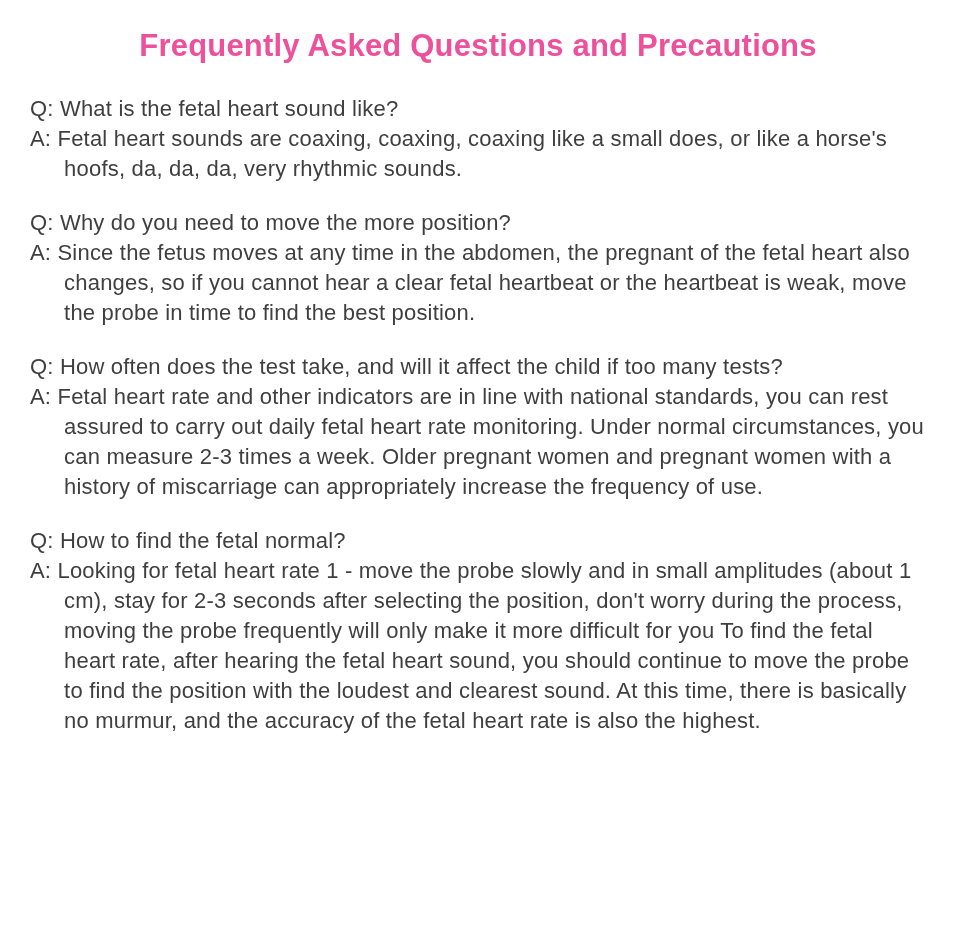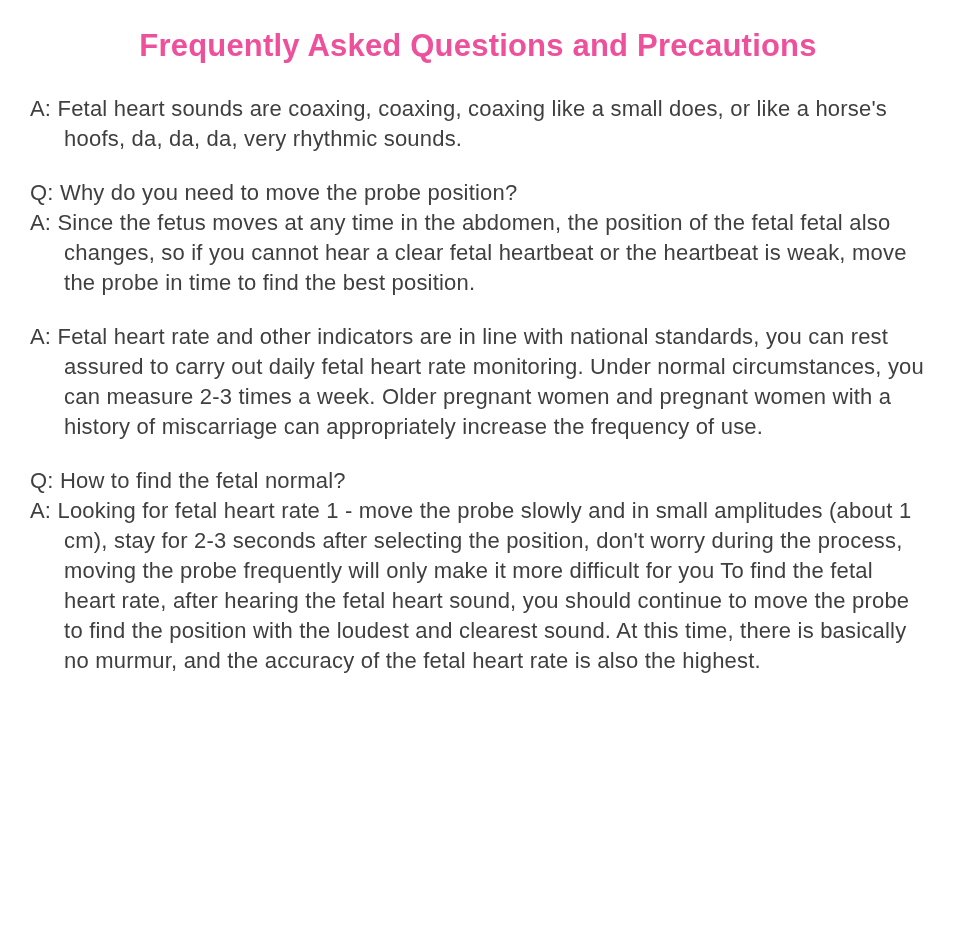--- a/index.html
+++ b/index.html
@@ -42,29 +42,31 @@
   }
 </style>
 </head>
 <body>
 
 <div class="page">
 
   <h1 class="page-title">Frequently Asked Questions and Precautions</h1>
 
   <div class="faq-item">
+    <p class="faq-line">Q: What is the fetal heart sound like?</p>
     <p class="faq-line">A: Fetal heart sounds are coaxing, coaxing, coaxing like a small does, or like a horse's hoofs, da, da, da, very rhythmic sounds.</p>
   </div>
 
   <div class="faq-item">
-    <p class="faq-line">Q: Why do you need to move the probe position?</p>
-    <p class="faq-line">A: Since the fetus moves at any time in the abdomen, the position of the fetal fetal also changes, so if you cannot hear a clear fetal heartbeat or the heartbeat is weak, move the probe in time to find the best position.</p>
+    <p class="faq-line">Q: Why do you need to move the more position?</p>
+    <p class="faq-line">A: Since the fetus moves at any time in the abdomen, the pregnant of the fetal heart also changes, so if you cannot hear a clear fetal heartbeat or the heartbeat is weak, move the probe in time to find the best position.</p>
   </div>
 
   <div class="faq-item">
+    <p class="faq-line">Q: How often does the test take, and will it affect the child if too many tests?</p>
     <p class="faq-line">A: Fetal heart rate and other indicators are in line with national standards, you can rest assured to carry out daily fetal heart rate monitoring. Under normal circumstances, you can measure 2-3 times a week. Older pregnant women and pregnant women with a history of miscarriage can appropriately increase the frequency of use.</p>
   </div>
 
   <div class="faq-item">
     <p class="faq-line">Q: How to find the fetal normal?</p>
     <p class="faq-line">A: Looking for fetal heart rate 1 - move the probe slowly and in small amplitudes (about 1 cm), stay for 2-3 seconds after selecting the position, don't worry during the process, moving the probe frequently will only make it more difficult for you To find the fetal heart rate, after hearing the fetal heart sound, you should continue to move the probe to find the position with the loudest and clearest sound. At this time, there is basically no murmur, and the accuracy of the fetal heart rate is also the highest.</p>
   </div>
 
 </div>
 

